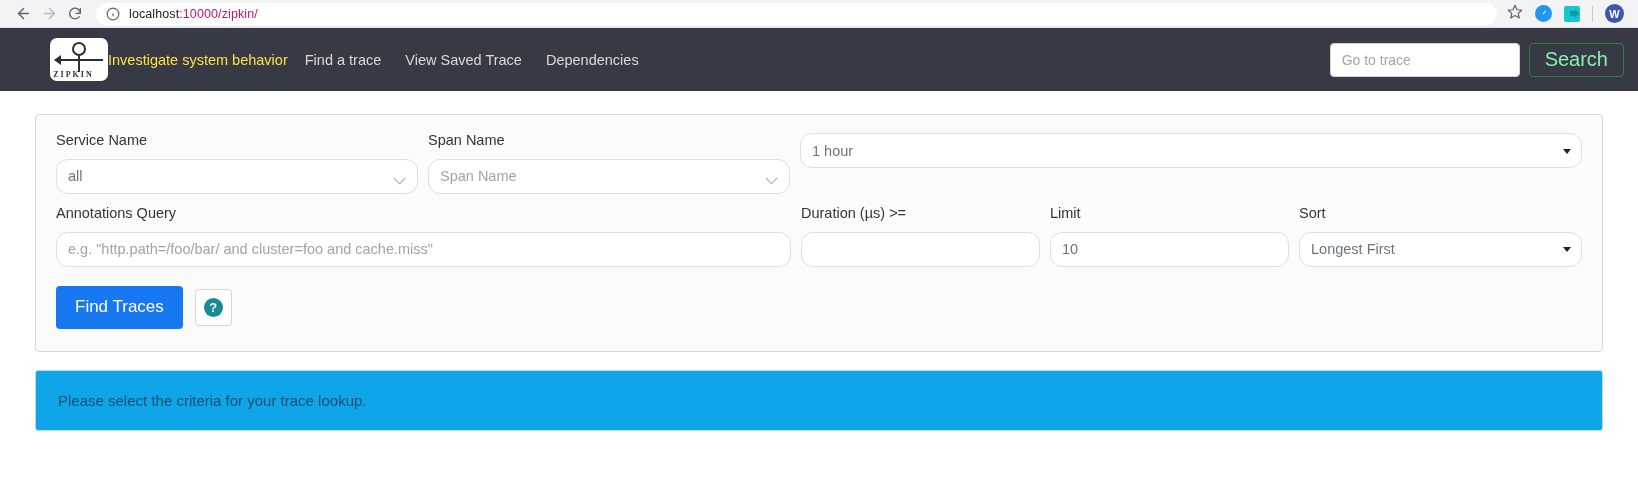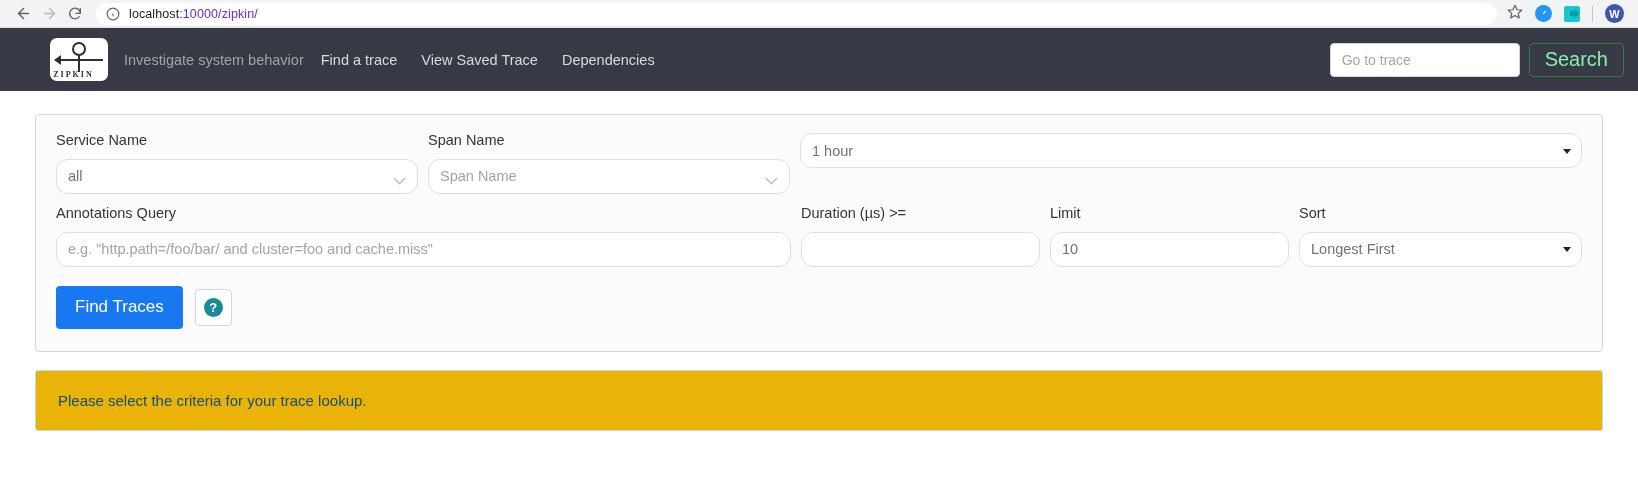--- a/index.html
+++ b/index.html
@@ -46,21 +46,21 @@
     margin-right: 9px;
     flex: 0 0 auto;
     color: #5f6368;
   }
   .omnibox-url {
     font-size: 12.5px;
     color: #202124;
     white-space: nowrap;
     letter-spacing: .1px;
   }
-  .omnibox-url .dim { color: #6d28d9; }
+  .omnibox-url .dim { color: #be185d; }
 
   .chrome-right {
     display: flex; align-items: center; gap: 12px;
     flex: 0 0 auto;
     padding-right: 4px;
   }
   .star-icon { color: #5f6368; }
   .ext-badge {
     width: 17px; height: 17px; border-radius: 50%;
     display: flex; align-items: center; justify-content: center;
@@ -130,23 +130,22 @@
     position: absolute;
     left: 0; right: 11px; bottom: 2px;
     text-align: center;
     font-size: 8px;
     letter-spacing: 2px;
     color: #2c2f38;
     font-family: "Liberation Serif", serif;
     font-weight: bold;
   }
   .zk-tagline {
-    color: #a3a3a3;
+    color: #fde047;
     font-size: 14.5px;
-    margin-left: 16px;
     white-space: nowrap;
   }
   .zk-nav-links {
     display: flex;
     align-items: center;
     gap: 24px;
     margin-left: 17px;
   }
   .zk-nav-link {
     color: #d8dadd;
@@ -284,21 +283,21 @@
     font-weight: bold;
     display: flex;
     align-items: center;
     justify-content: center;
     font-family: "Liberation Sans", sans-serif;
     line-height: 1;
   }
 
   .alert-info {
     margin-top: 18px;
-    background: #eab308;
+    background: #0ea5e9;
     border: 1px solid #bcd9f2;
     border-radius: 3px;
     color: #1b4f72;
     font-size: 15px;
     padding: 21px 22px;
   }
 </style>
 </head>
 <body>
 

